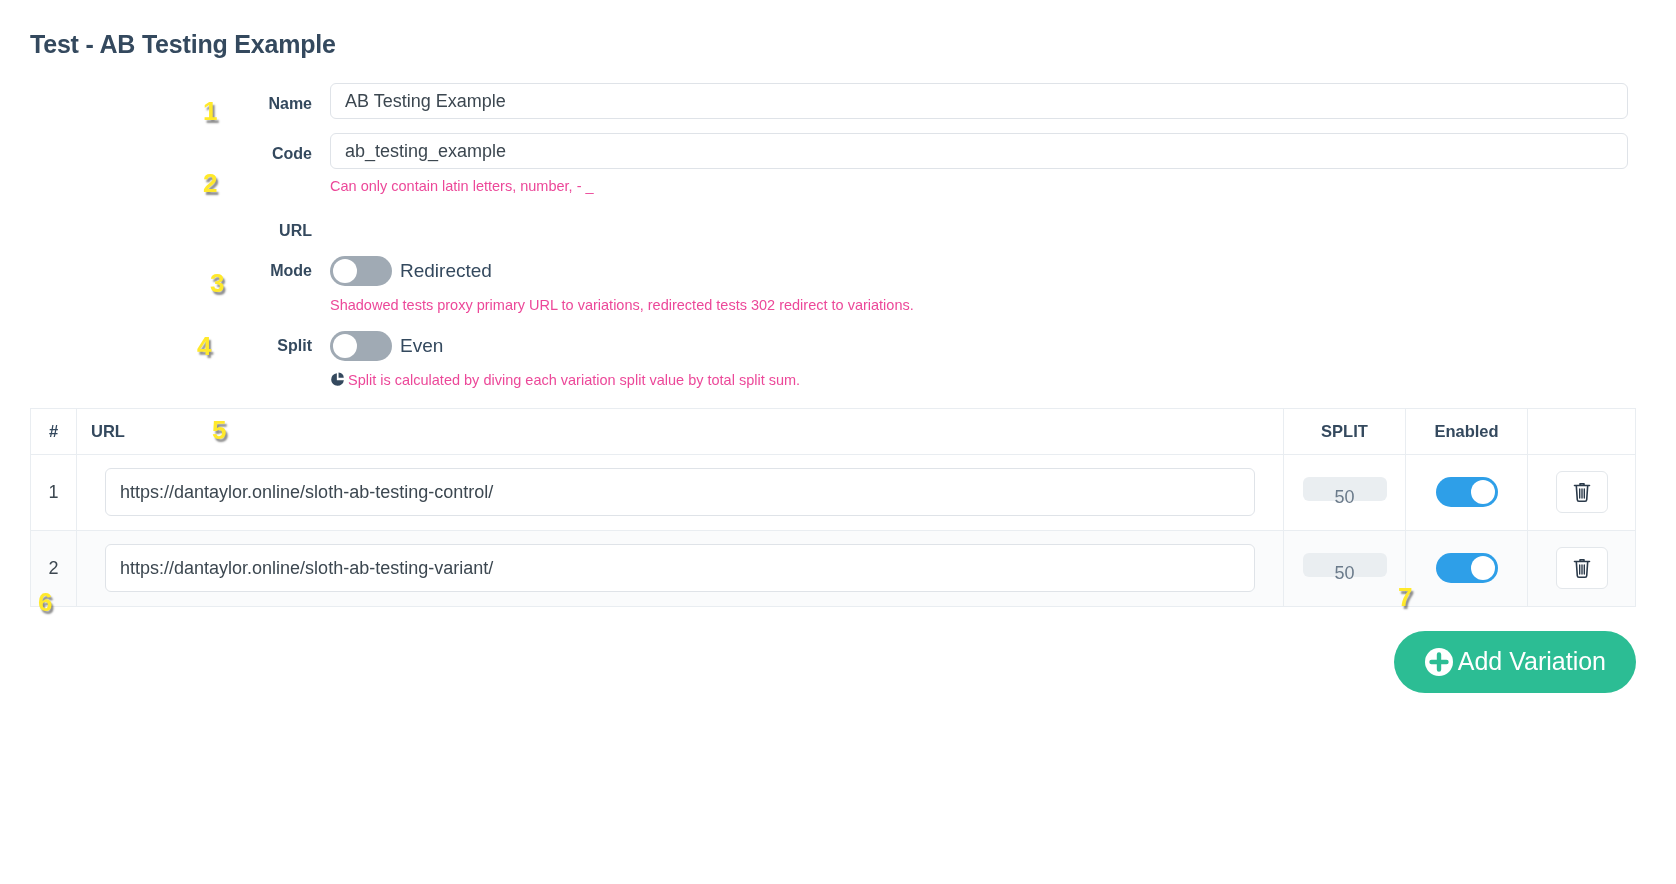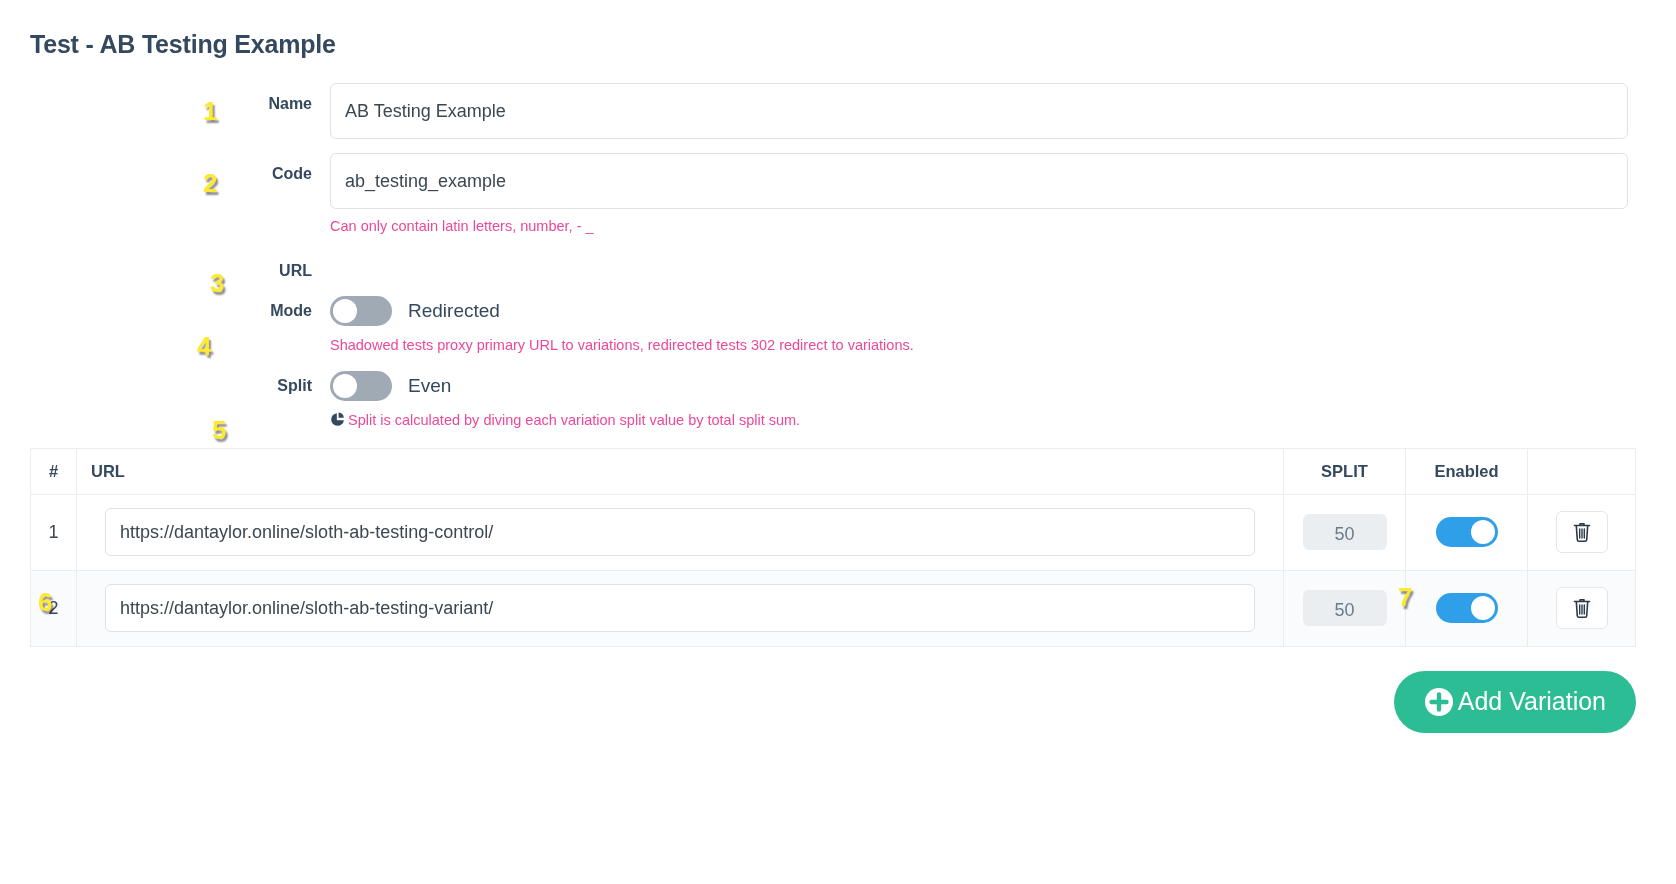--- a/index.html
+++ b/index.html
@@ -39,41 +39,41 @@
     font-size: 16px;
     font-weight: bold;
     color: #34495e;
     position: relative;
   }
   .form-label.toggle-label { padding-top: 8px; }
   .form-field { flex: 1; padding-right: 18px; }
 
   .text-input {
     width: 100%;
-    height: 56px;
+    height: 36px;
     border: 1px solid #dfe3e8;
     border-radius: 6px;
     padding: 0 14px;
     font-size: 18px;
     font-family: "Liberation Sans", sans-serif;
     color: #3c4750;
     background: #fff;
     outline: none;
   }
 
   .help-text {
     font-size: 14.5px;
     color: #ec4899;
     margin-top: 8px;
     line-height: 1.3;
   }
   .help-text .pie-icon { vertical-align: -2px; margin-right: 3px; }
 
   
-  .toggle-line { display: flex; align-items: center; gap: 16px; height: 34px; }
+  .toggle-line { display: flex; align-items: center; gap: 8px; height: 34px; }
   .switch {
     width: 62px;
     height: 30px;
     border-radius: 15px;
     background: #a0aab4;
     position: relative;
     flex: none;
     cursor: pointer;
   }
   .switch .knob {
@@ -132,21 +132,21 @@
     padding: 0 14px;
     font-size: 18px;
     font-family: "Liberation Sans", sans-serif;
     color: #3c4750;
     background: #fff;
     outline: none;
   }
   .split-box {
     display: inline-block;
     width: 84px;
-    height: 36px;
+    height: 24px;
     line-height: 40px;
     background: #eaeef1;
     border-radius: 6px;
     text-align: center;
     font-size: 18px;
     color: #6b7b8b;
   }
   .en-cell { text-align: center; }
   .en-cell .switch { display: inline-block; vertical-align: middle; }
   .act-cell { text-align: center; }

